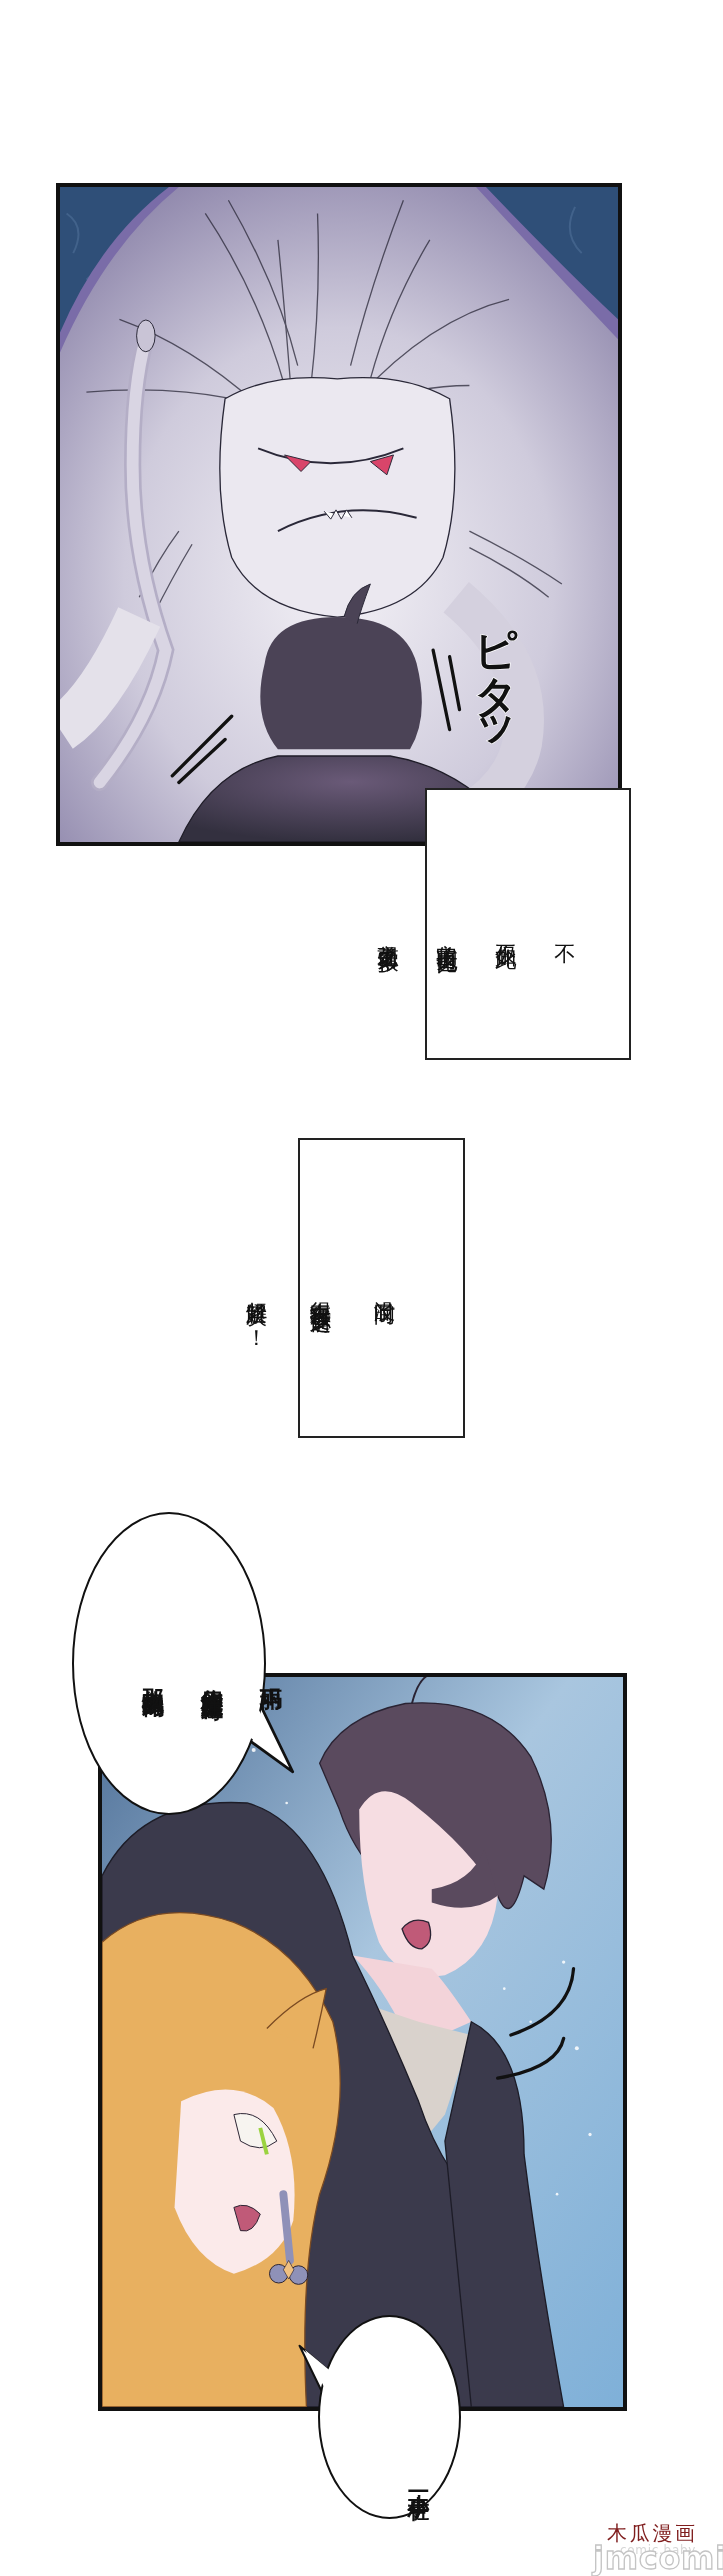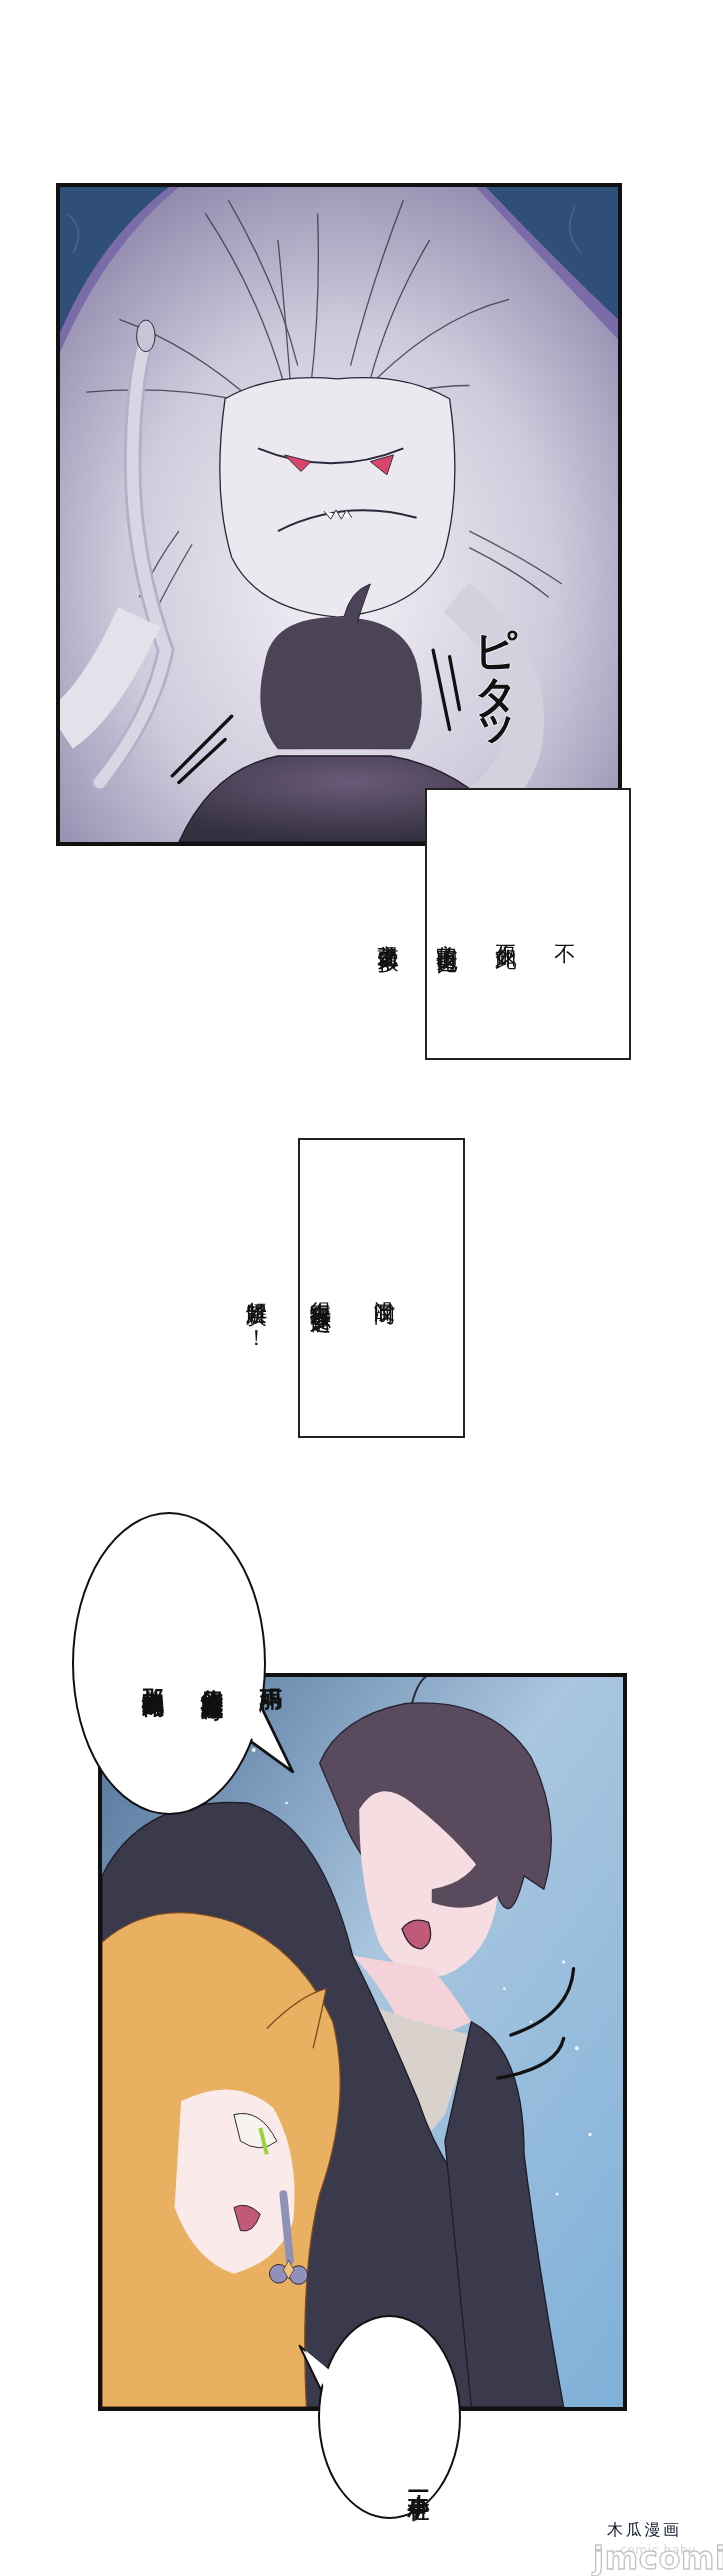--- a/index.html
+++ b/index.html
@@ -7,21 +7,21 @@
          font-family:"DejaVu Sans", "Liberation Sans", sans-serif; }
   .abs { position:absolute; }
   .panel { position:absolute; border:4.7px solid #111; box-sizing:border-box; overflow:hidden; }
   .panel svg { position:absolute; left:0; top:0; width:100%; height:100%; display:block; }
   .caption { position:absolute; background:#fff; border:2.7px solid #222; box-sizing:border-box; }
   .vtext { position:absolute; writing-mode:vertical-rl; text-orientation:upright;
            color:#111; font-weight:normal; letter-spacing:1.3px; white-space:pre; }
   .bubble { position:absolute; background:#fff; border:2.7px solid #111; border-radius:50%; box-sizing:border-box; }
   .sfx { position:absolute; writing-mode:vertical-rl; text-orientation:upright;
          font-weight:bold; color:#111; -webkit-text-stroke:1.3px #fff; paint-order:stroke fill; }
-  .wm-cn { position:absolute; color:#0f172a; font-size:16px; letter-spacing:2.7px; }
+  .wm-cn { position:absolute; color:#7f1d1d; font-size:20px; letter-spacing:2.7px; }
   .wm-sub { position:absolute; color:#d6d6d6; font-size:12px; letter-spacing:0.7px; }
   .wm-logo { position:absolute; color:#fff; font-size:32px; font-weight:bold;
              -webkit-text-stroke:1.3px #c4c4c4; letter-spacing:0.7px; }
 </style>
 </head>
 <body>
 
 <div class="panel" style="left:56px; top:183px; width:566px; height:663px; background:#2f4f78;">
   <svg viewBox="0 0 845 990" preserveAspectRatio="none">
     <defs>

